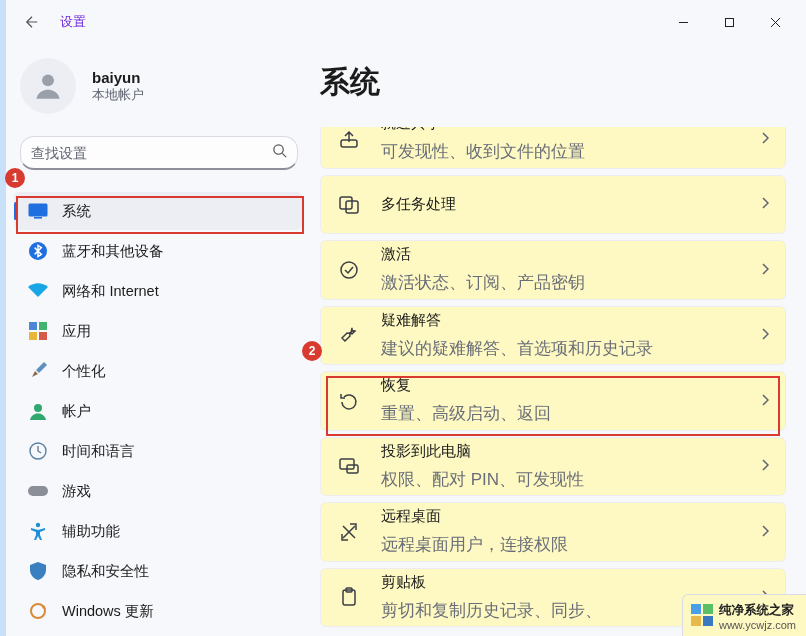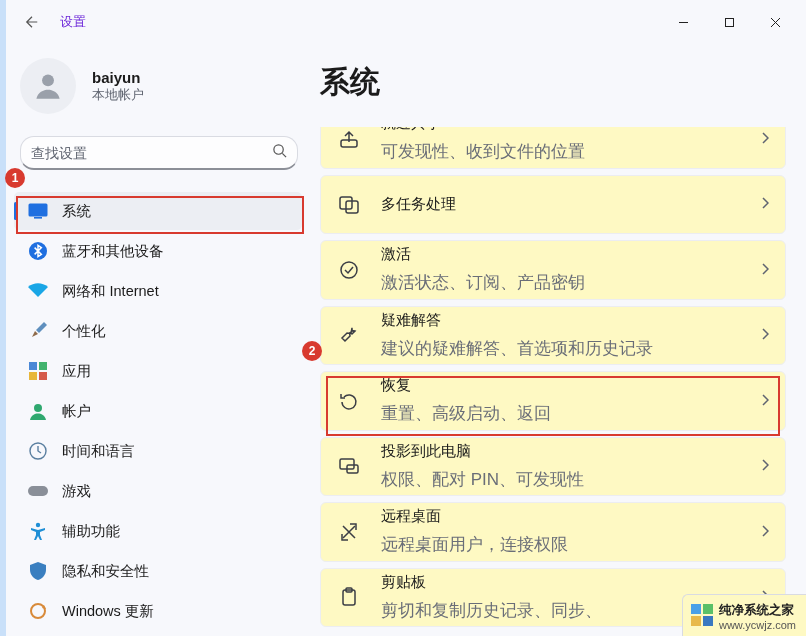--- a/index.html
+++ b/index.html
@@ -268,36 +268,36 @@
         <span class="nav-icon">
             <svg width="20" height="16" viewBox="0 0 20 16">
               <path fill="#19a6e6" d="M10 14 0 4c6-5 14-5 20 0z"></path>
             </svg>
           </span>
         <span>网络和 Internet</span>
       </li>
       <li class="nav-item">
         <span class="nav-icon">
             <svg width="18" height="18" viewBox="0 0 18 18">
-              <path fill="#8f6b4a" d="M3 15l3-6 3 3-6 3z"></path>
-              <path fill="#5f8fbe" d="M7 8 15 0l3 3-8 8z"></path>
-            </svg>
-          </span>
-        <span>个性化</span>
-      </li>
-      <li class="nav-item">
-        <span class="nav-icon">
-            <svg width="18" height="18" viewBox="0 0 18 18">
               <rect x="0" y="0" width="8" height="8" fill="#4a88d6"></rect>
               <rect x="10" y="0" width="8" height="8" fill="#42b36e"></rect>
               <rect x="0" y="10" width="8" height="8" fill="#e8b63a"></rect>
               <rect x="10" y="10" width="8" height="8" fill="#d55a4a"></rect>
             </svg>
           </span>
         <span>应用</span>
+      </li>
+      <li class="nav-item">
+        <span class="nav-icon">
+            <svg width="18" height="18" viewBox="0 0 18 18">
+              <path fill="#8f6b4a" d="M3 15l3-6 3 3-6 3z"></path>
+              <path fill="#5f8fbe" d="M7 8 15 0l3 3-8 8z"></path>
+            </svg>
+          </span>
+        <span>个性化</span>
       </li>
       <li class="nav-item">
         <span class="nav-icon">
             <svg width="18" height="18" viewBox="0 0 18 18" fill="#2fa86f">
               <circle cx="9" cy="6" r="4"></circle>
               <path d="M1 18c1-5 5-6.5 8-6.5s7 1.5 8 6.5z"></path>
             </svg>
           </span>
         <span>帐户</span>
       </li>

